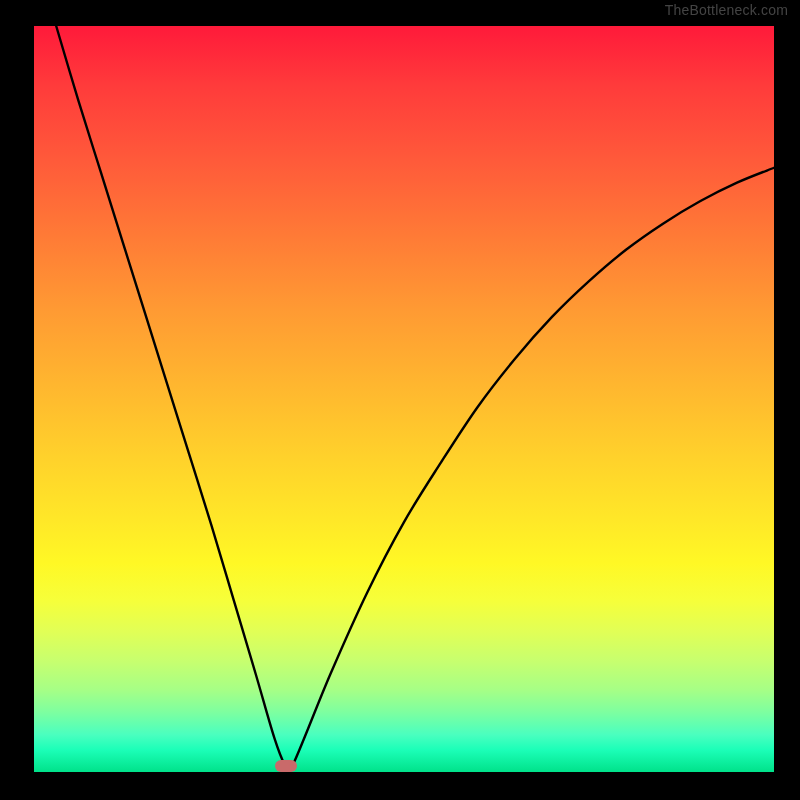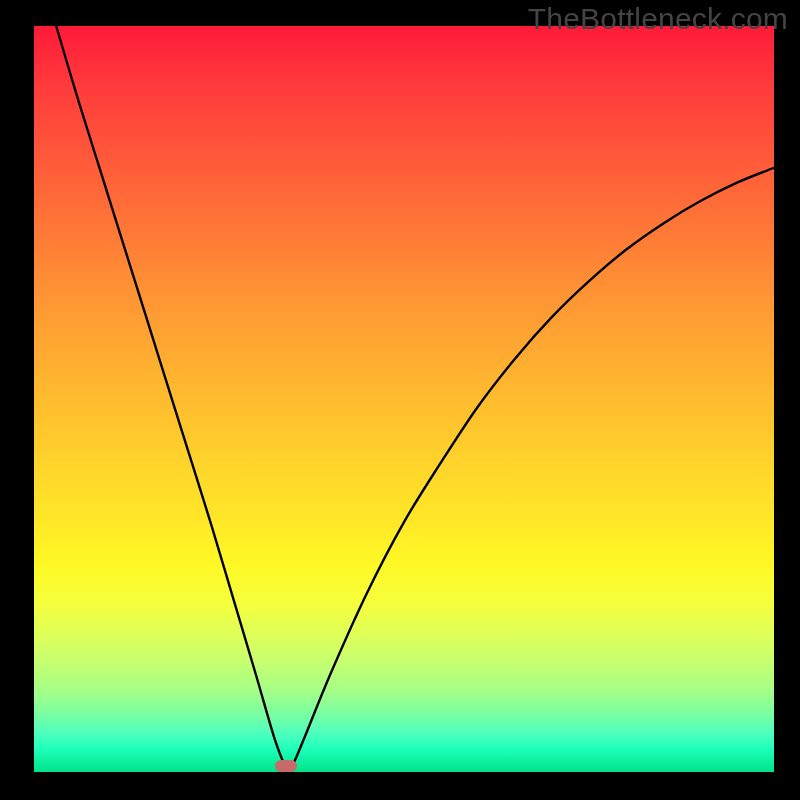--- a/index.html
+++ b/index.html
@@ -10,21 +10,21 @@
     background: #000;
     position: relative;
     overflow: hidden;
     font-family: Arial, Helvetica, sans-serif;
   }
   .watermark {
     position: absolute;
     top: 2px;
     right: 12px;
     color: #444;
-    font-size: 30px;
+    font-size: 14px;
     font-weight: 500;
     z-index: 10;
     letter-spacing: 0.2px;
   }
   .plot-area {
     position: absolute;
     left: 34px;
     top: 26px;
     width: 740px;
     height: 746px;

